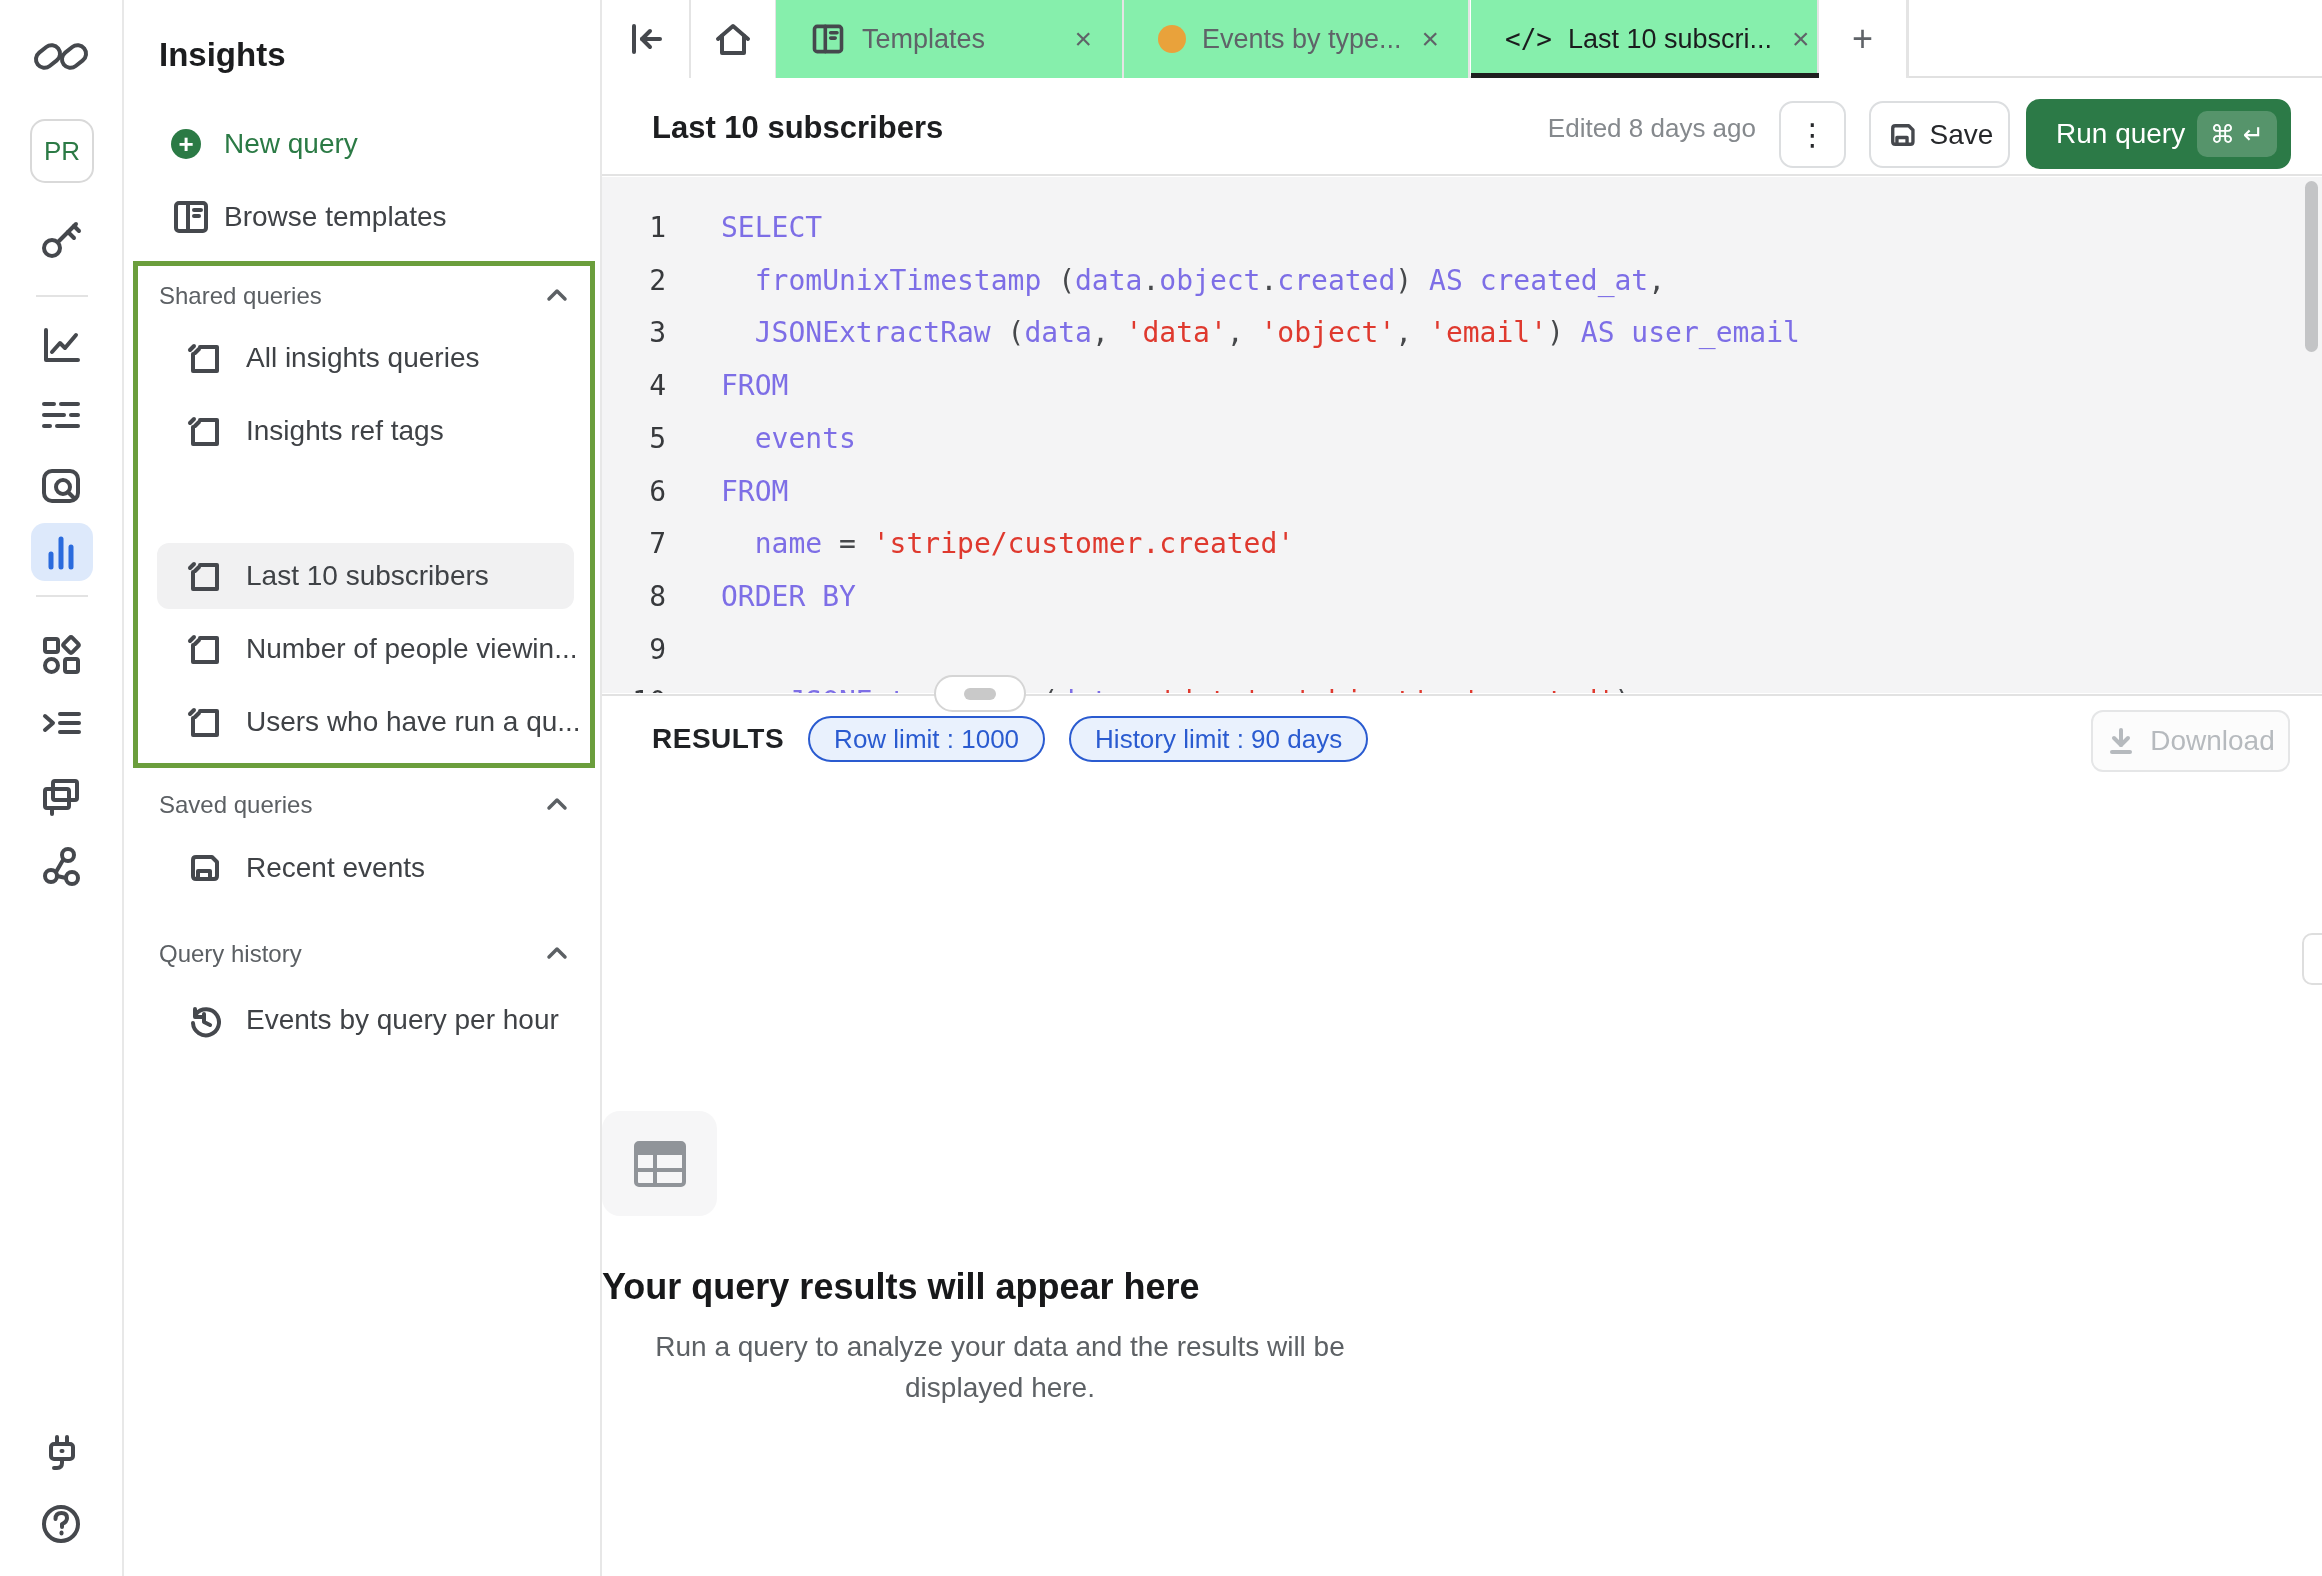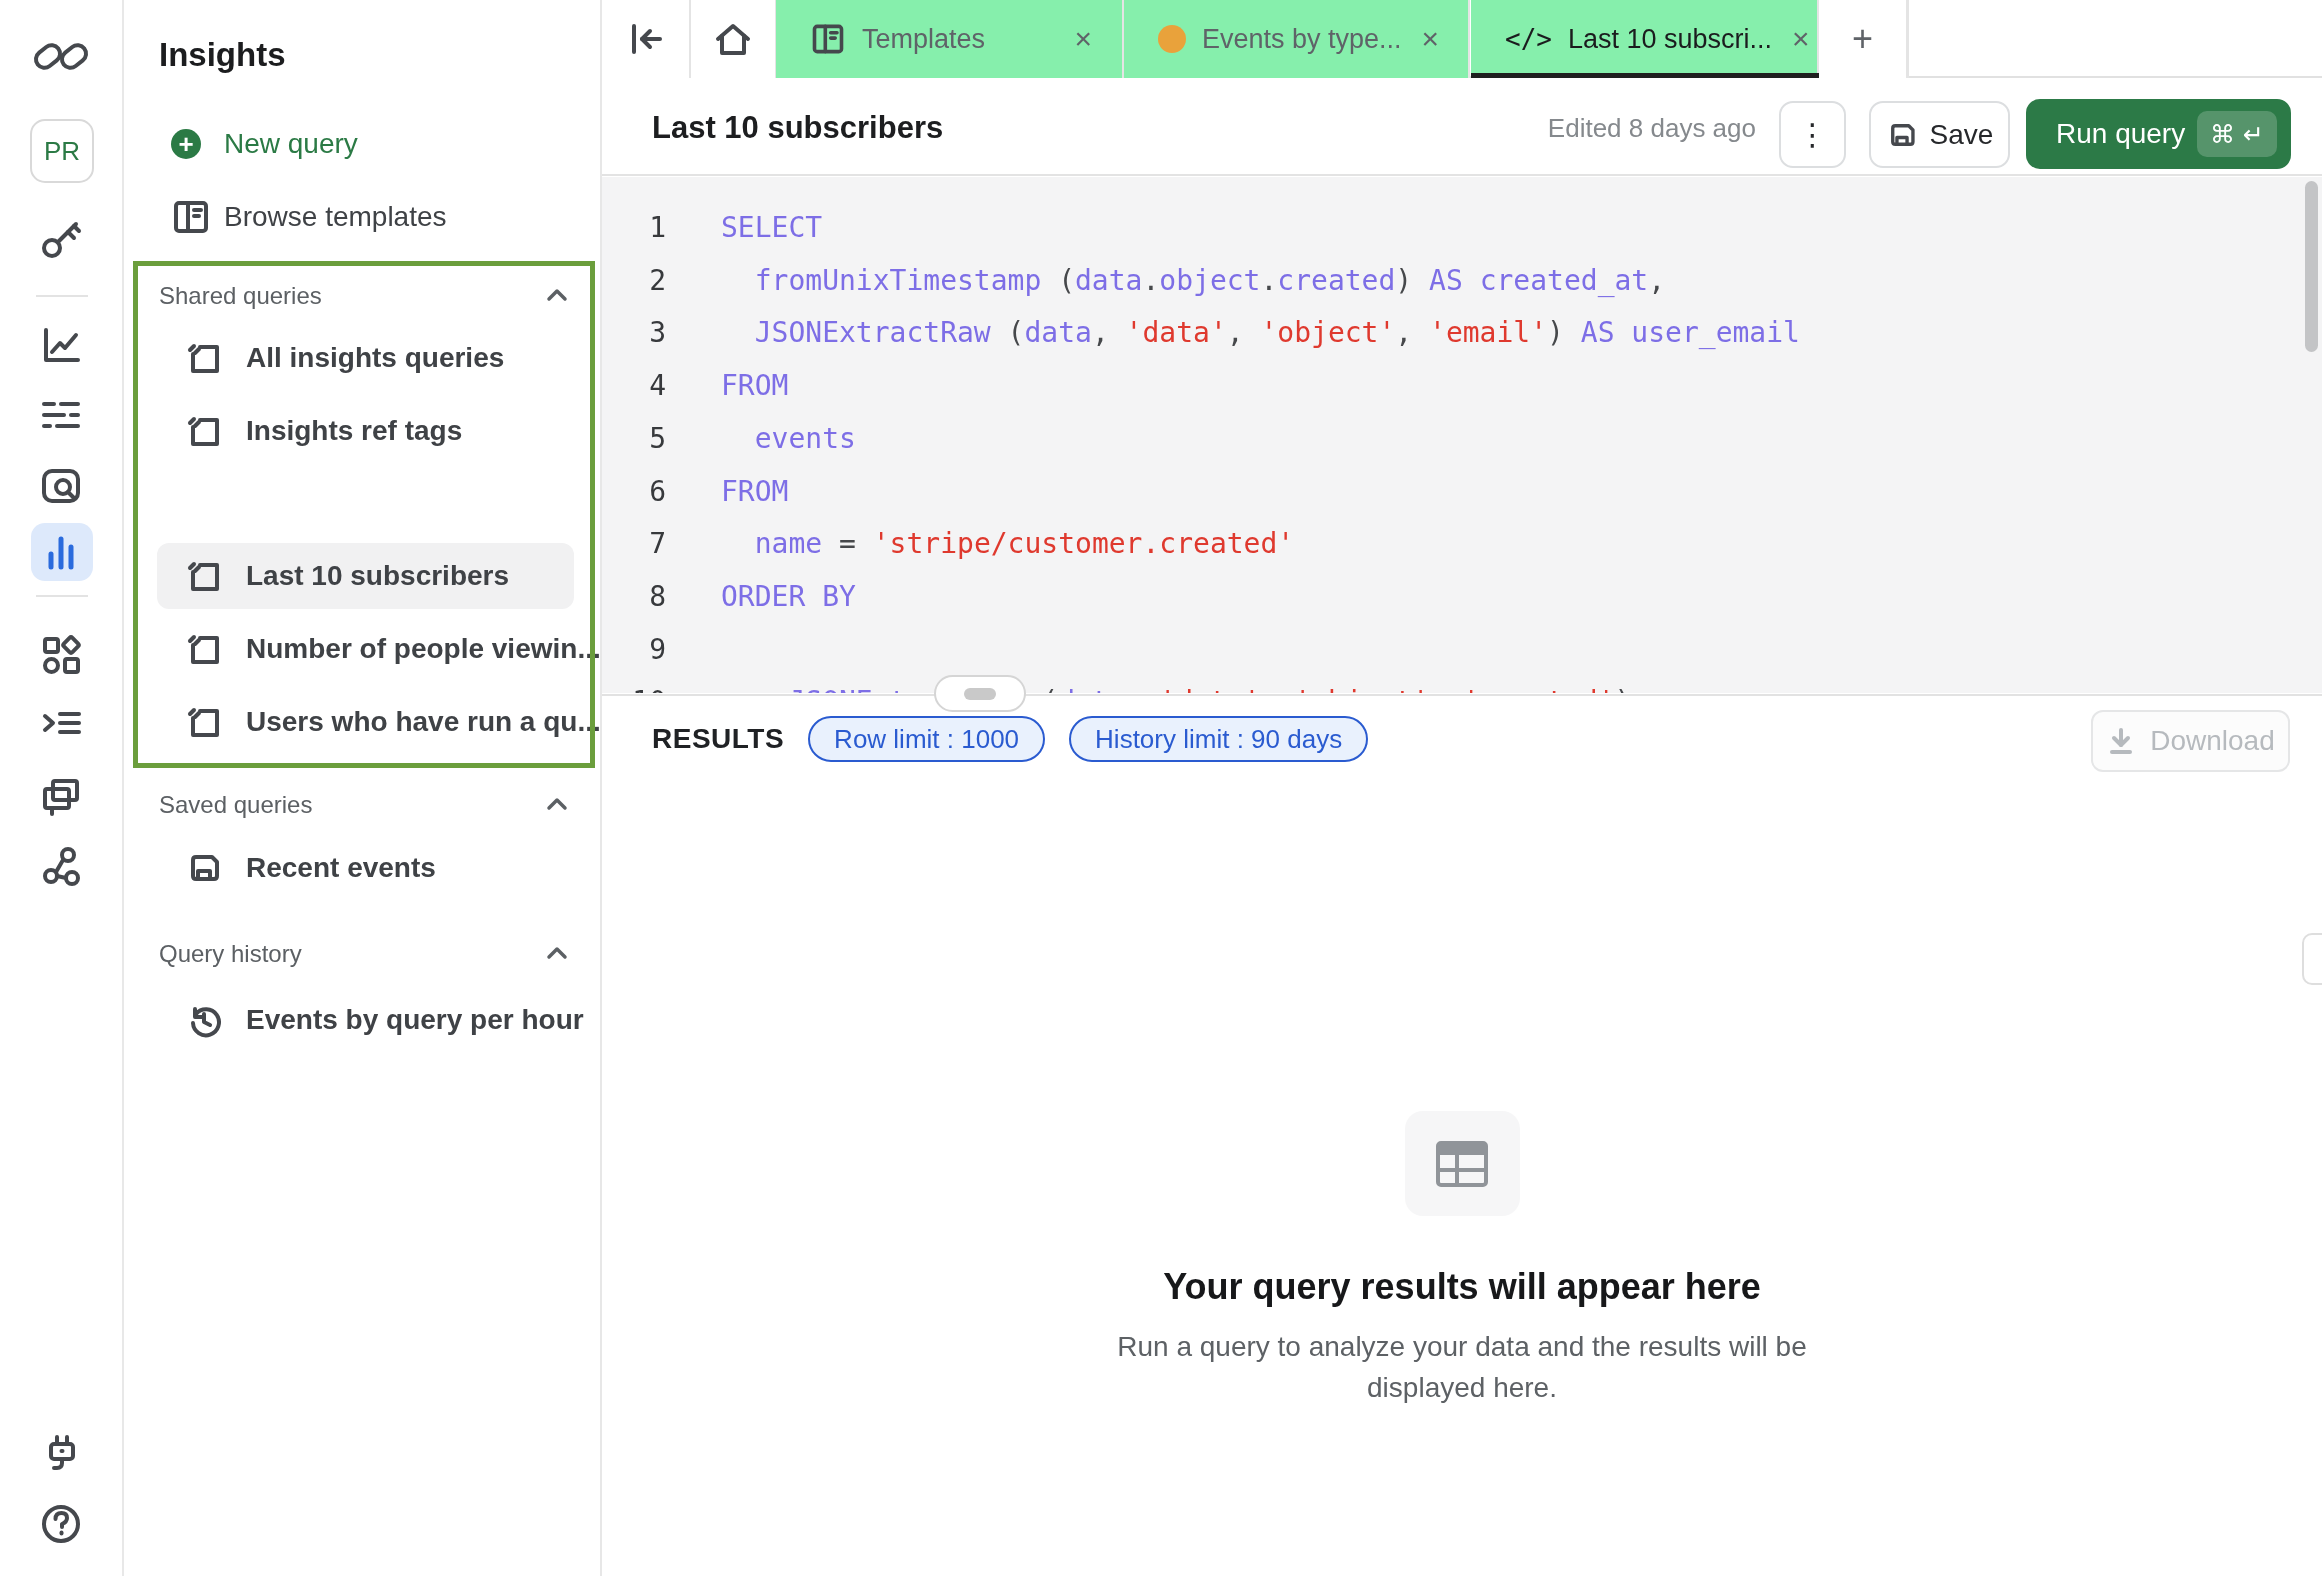--- a/index.html
+++ b/index.html
@@ -22,21 +22,21 @@
   .sidebar { position:absolute; left:124px; top:0; width:478px; height:1576px; border-right:2px solid #e7e7e7; background:#fff; }
   .sb-title { position:absolute; left:35px; top:36px; font-size:33px; font-weight:600; color:#1c1d1f; }
   .sb-link { position:absolute; left:0; width:100%; height:58px; display:flex; align-items:center; cursor:pointer; }
   .sb-link .txt { position:absolute; left:100px; font-size:28px; }
   .green-txt { color:#2b7a45; font-weight:500; }
   .plus-bubble { position:absolute; left:47px; top:50%; transform:translateY(-50%); width:30px; height:30px; border-radius:50%; background:#2b7a45;
                  color:#fff; display:flex; align-items:center; justify-content:center; font-size:26px; font-weight:700; line-height:1; }
   .sb-ic { position:absolute; left:47px; top:50%; transform:translateY(-50%); }
   .section-label { position:absolute; left:35px; font-size:24px; color:#5c6064; }
   .chevron { position:absolute; left:421px; }
-  .sb-item { position:absolute; left:33px; width:417px; height:66px; display:flex; align-items:center; border-radius:12px; cursor:pointer;font-weight:bold; }
+  .sb-item { position:absolute; left:33px; width:417px; height:66px; display:flex; align-items:center; border-radius:12px; cursor:pointer; }
   .sb-item.sel { background:#f1f1f2; }
   .sb-item .iic { position:absolute; left:28px; top:50%; transform:translateY(-50%); }
   .sb-item .txt { position:absolute; left:89px; font-size:28px; color:#3f4246; white-space:nowrap; }
   .annotation-box { position:absolute; left:9px; top:261px; width:462px; height:507px; border:5px solid #6b9e3c; pointer-events:none; z-index:5; }
 
   
   .tabbar { position:absolute; left:602px; top:0; width:1720px; height:78px; background:#fff; border-bottom:2px solid #e1e1e1; }
   .tcell { position:absolute; top:0; height:78px; border-right:2px solid #e4e4e4; display:flex; align-items:center; justify-content:center; cursor:pointer; background:#fff; }
   .tab { position:absolute; top:0; height:78px; border-right:2px solid #e4e4e4; display:flex; align-items:center; padding:0 30px 0 34px; cursor:pointer; background:#86efac; }
   .tab .lbl { font-size:27px; color:#5f6368; margin-left:16px; white-space:nowrap; }
@@ -80,21 +80,21 @@
   .results-head { position:absolute; left:602px; top:694px; width:1720px; height:89px; background:#fff; border-top:2px solid #e2e2e2; border-bottom:1px solid #ededed;
                   display:flex; align-items:center; padding-left:50px; }
   .results-lbl { font-size:28px; font-weight:700; color:#202225; letter-spacing:0.5px; }
   .pill { height:46px; border:2px solid #2a5bd0; border-radius:23px; background:#e9f1fd; color:#2a5bd0; font-size:26px; font-weight:500;
           display:flex; align-items:center; padding:0 24px; margin-left:24px; cursor:pointer; white-space:nowrap; }
   .dl-btn { position:absolute; right:32px; top:14px; width:199px; height:62px; border:2px solid #e5e6e7; border-radius:12px; background:#fcfcfc;
             display:flex; align-items:center; justify-content:center; gap:14px; color:#b6babe; font-size:28px; cursor:default; }
   .dl-btn svg line, .dl-btn svg polyline { stroke:#b6babe; }
 
   .results-body { position:absolute; left:602px; top:782px; width:1720px; height:794px; background:#fff; }
-  .empty { position:absolute; left:0; top:329px; width:100%; display:flex; flex-direction:column; align-items:center; }
+  .empty { position:absolute; left:0; top:329px; width:100%; display:flex; flex-direction:column; }
   .empty-tile { width:115px; height:105px; border-radius:18px; background:#f6f6f7; display:flex; align-items:center; justify-content:center; }
   .empty-title { margin-top:50px; font-size:36px; font-weight:700; color:#17181a; }
   .empty-desc { margin-top:18px; font-size:28px; color:#5d6165; line-height:41px; text-align:center; width:796px; }
 
   .edge-handle { position:absolute; right:-10px; top:933px; width:30px; height:52px; background:#fff; border:2px solid #dedede; border-radius:10px; z-index:4; }
 </style>
 </head>
 <body>
 
 <div id="app">

